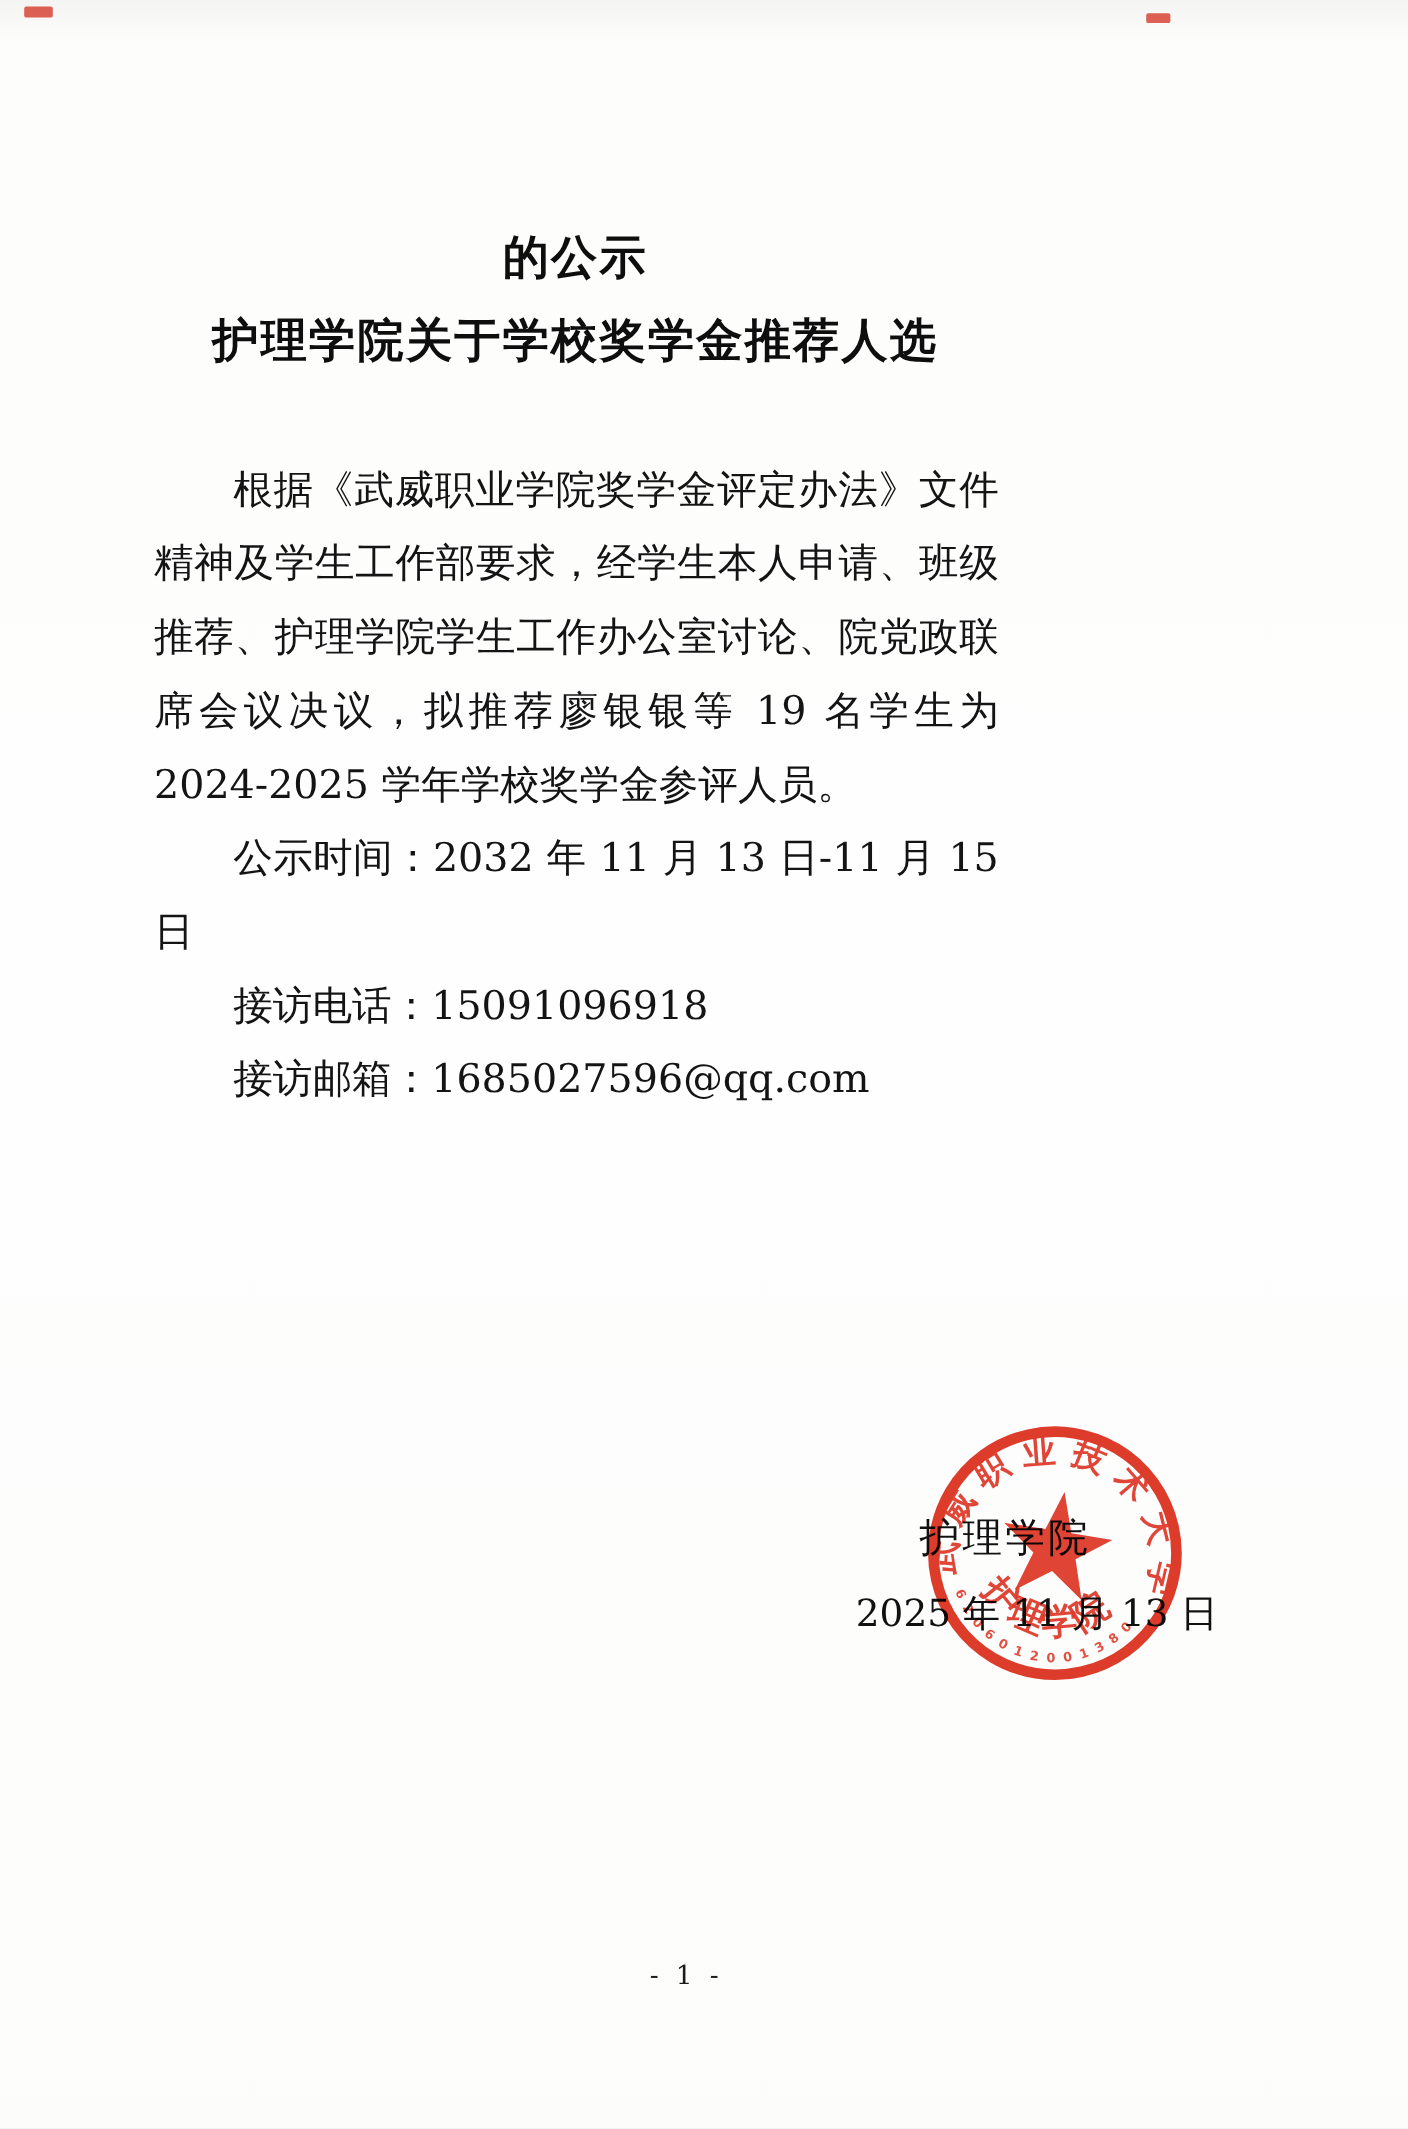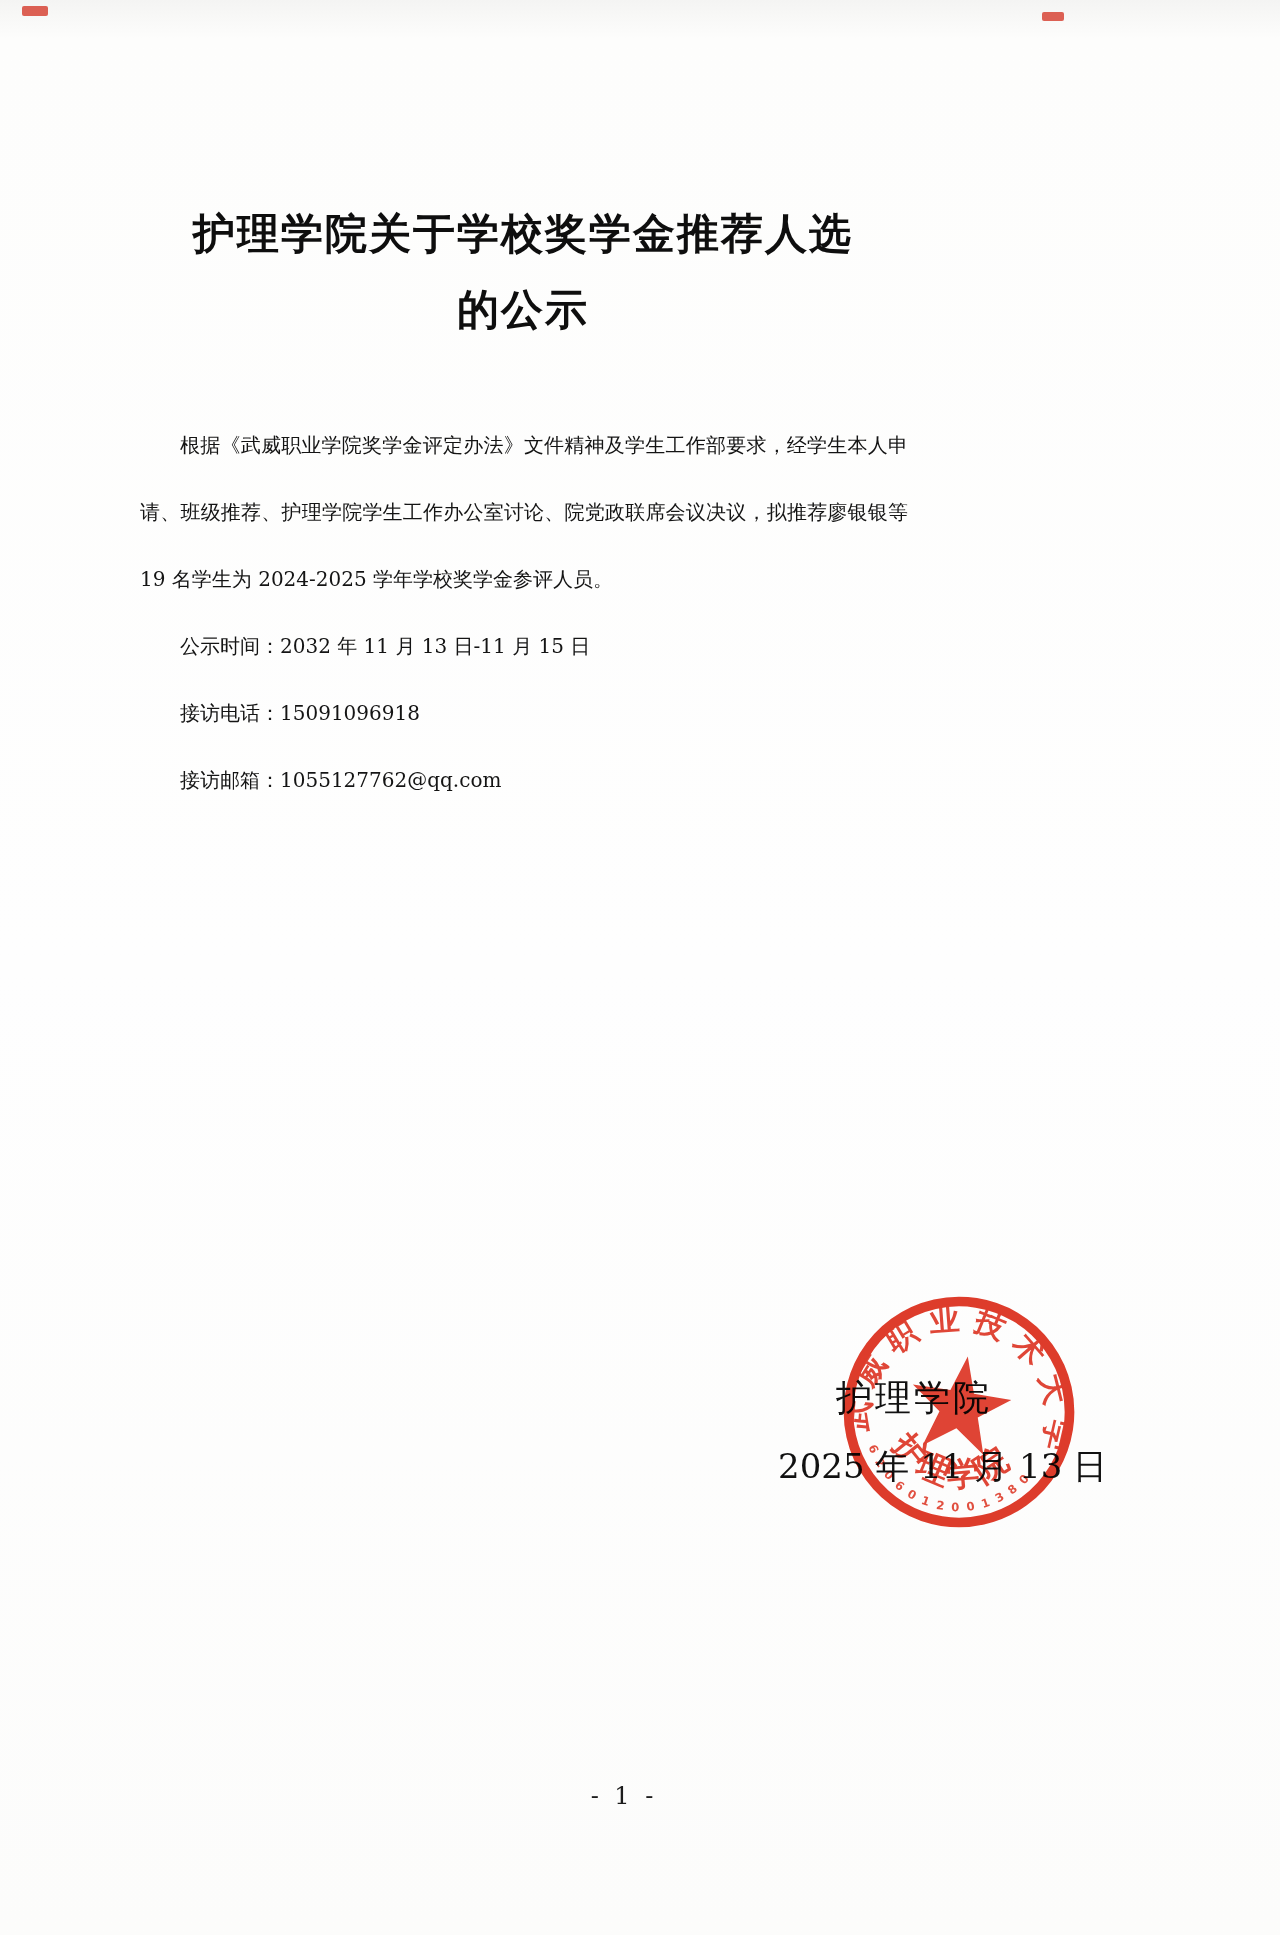--- a/index.html
+++ b/index.html
@@ -24,21 +24,21 @@
     text-align:center;
     font-weight:bold;
     font-size:42px;
     line-height:76px;
     color:#0e0e0e;
     letter-spacing:2px;
   }
   .body-text{
     position:absolute;
     left:140px;top:412px;width:768px;
-    font-size:20px;
+    font-size:36px;
     line-height:67px;
     text-align:justify;
     color:#141414;
   }
   .body-text p{
     margin:0;
     text-indent:2em;
   }
   .signature-org{
     position:absolute;
@@ -72,29 +72,29 @@
 </style>
 </head>
 <body>
 
 <div class="page">
 
   <div class="scan-speck" style="left:22px;top:6px;width:26px;height:10px;"></div>
   <div class="scan-speck" style="left:1042px;top:12px;width:22px;height:9px;"></div>
 
   <div class="title">
+    <div>的公示</div>
     <div>护理学院关于学校奖学金推荐人选</div>
-    <div>的公示</div>
   </div>
 
   <div class="body-text">
     <p>根据《武威职业学院奖学金评定办法》文件精神及学生工作部要求，经学生本人申请、班级推荐、护理学院学生工作办公室讨论、院党政联席会议决议，拟推荐廖银银等 19 名学生为 2024-2025 学年学校奖学金参评人员。</p>
     <p>公示时间：2032 年 11 月 13 日-11 月 15 日</p>
     <p>接访电话：15091096918</p>
-    <p>接访邮箱：1055127762@qq.com</p>
+    <p>接访邮箱：1685027596@qq.com</p>
   </div>
 
   <div class="signature-org">护理学院</div>
   <div class="signature-date">2025 年 11 月 13 日</div>
 
   <svg class="seal" viewBox="0 0 260 260" xmlns="http://www.w3.org/2000/svg" aria-hidden="true">
     <defs>
       <path id="arcTop" d="M 40,156 A 92,92 0 1 1 220,156" fill="none"></path>
       <path id="arcBottom" d="M 68,172 A 74,74 0 0 0 192,172" fill="none"></path>
       <path id="arcSerial" d="M 36,162 A 98,98 0 0 0 224,162" fill="none"></path>

